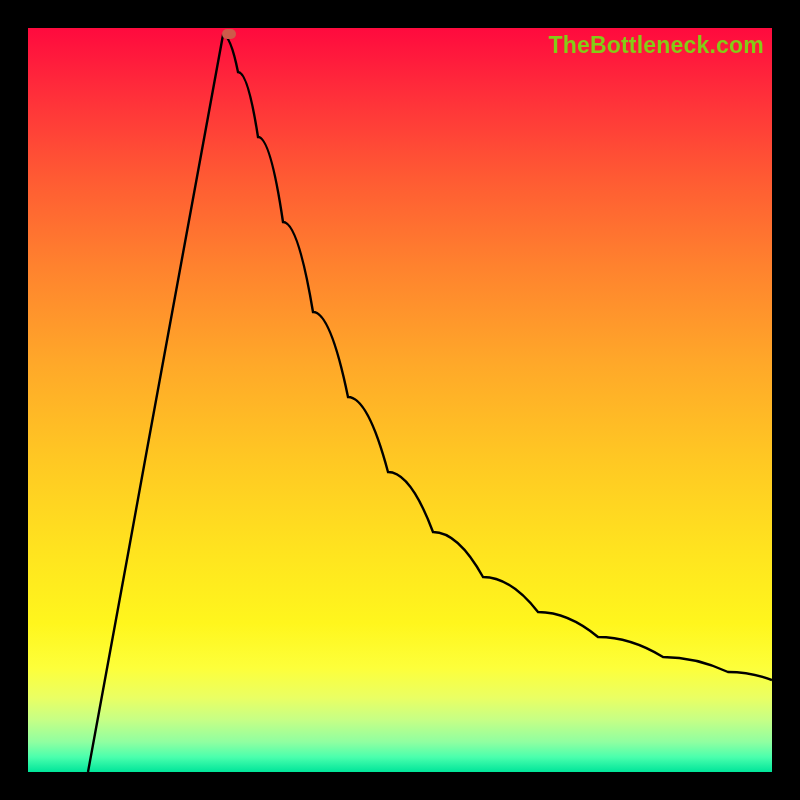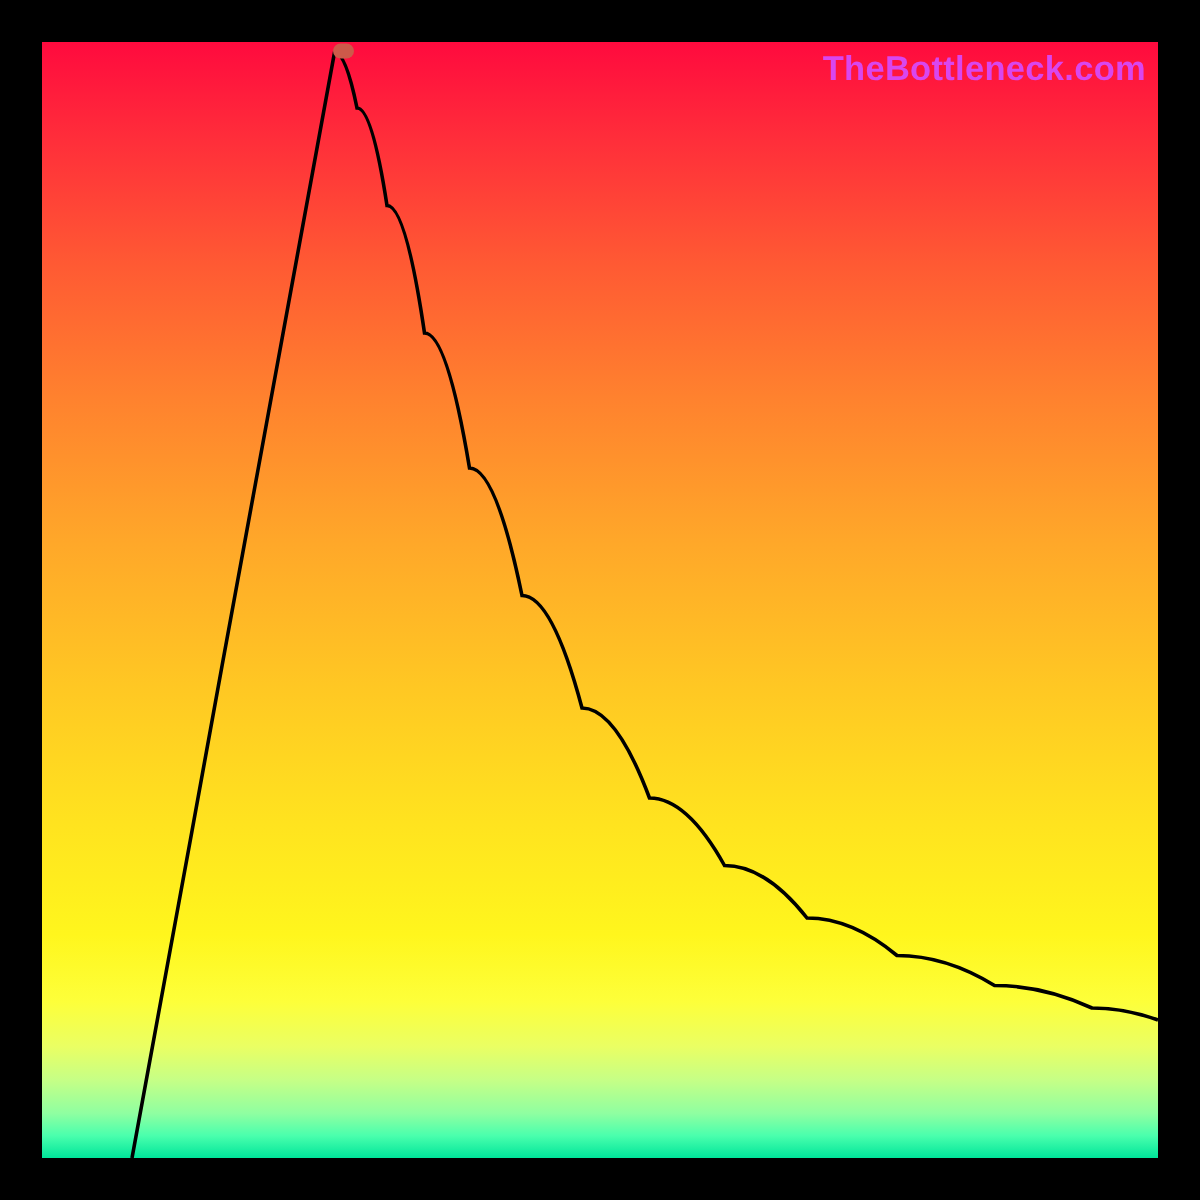--- a/index.html
+++ b/index.html
@@ -39,21 +39,21 @@
       #c6ff86 93%,
       #8fffa1 96%,
       #4affad 98%,
       #00e59a 100%
     );
   }
   .watermark {
     position: absolute;
     top: 4px;
     right: 8px;
-    color: #d946ef;
+    color: #84cc16;
     font-size: 23px;
     font-weight: 600;
     letter-spacing: 0.2px;
     pointer-events: none;
   }
   svg.curve {
     position: absolute;
     left: 0;
     top: 0;
     width: 744px;

